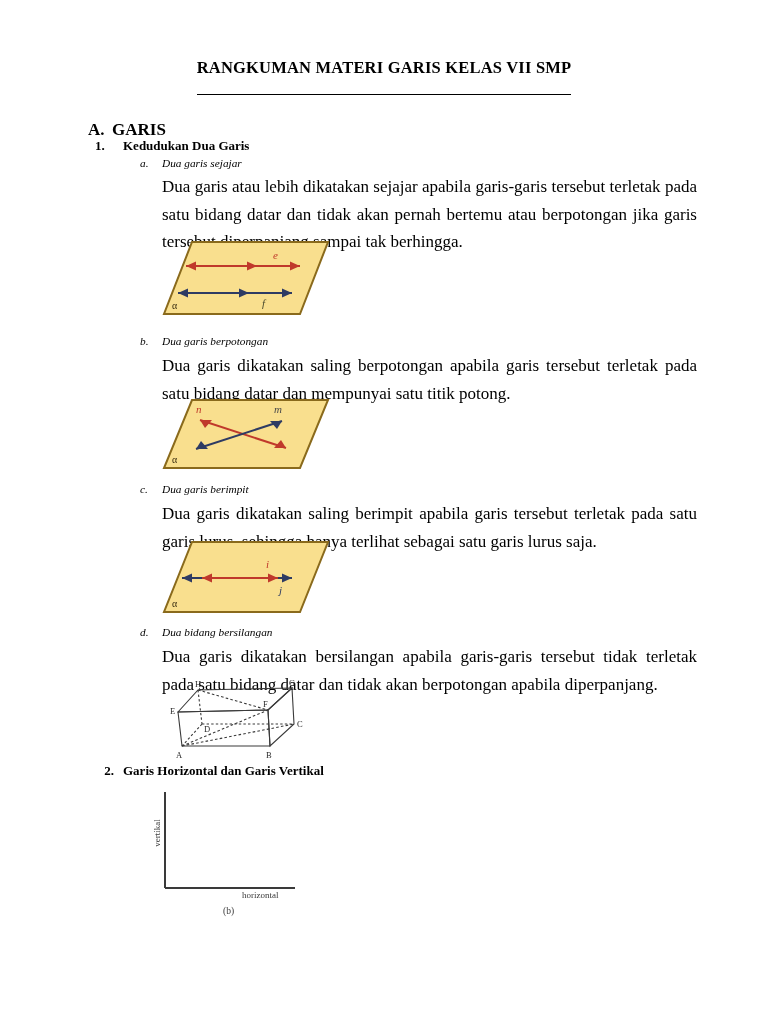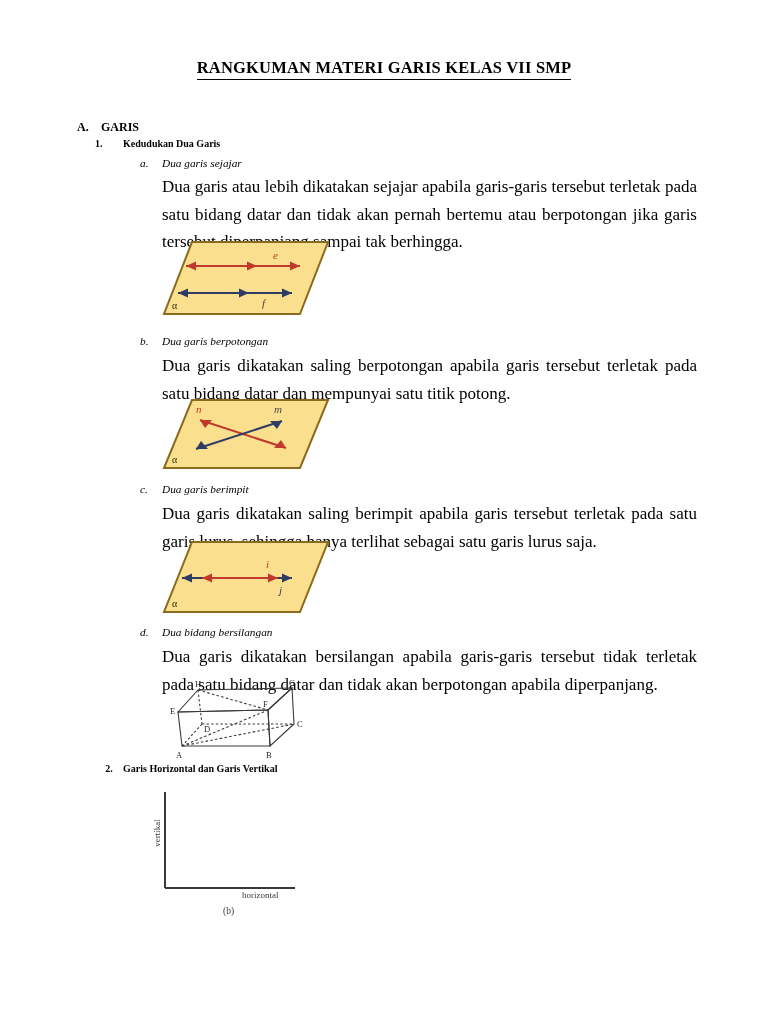--- a/index.html
+++ b/index.html
@@ -28,36 +28,36 @@
     top: 58px;
     left: 0;
     width: 768px;
     text-align: center;
     font-size: 16.5px;
     font-weight: bold;
     letter-spacing: 0.2px;
   }
   .doc-title span {
     border-bottom: 1.6px solid #000;
-    padding-bottom: 2px;
+    padding-bottom: 17px;
   }
 
   
   .lvl-a {
     position: absolute;
-    left: 77px;
-    font-size: 12px;
+    left: 88px;
+    font-size: 17px;
     font-weight: bold;
   }
   .lvl-a .marker { display: inline-block; width: 24px; }
 
   .lvl-1 {
     position: absolute;
     left: 95px;
-    font-size: 10px;
+    font-size: 13px;
     font-weight: bold;
   }
   .lvl-1 .marker { display: inline-block; width: 28px; }
 
   .lvl-item {
     position: absolute;
     left: 140px;
     width: 560px;
     font-size: 11.3px;
   }

